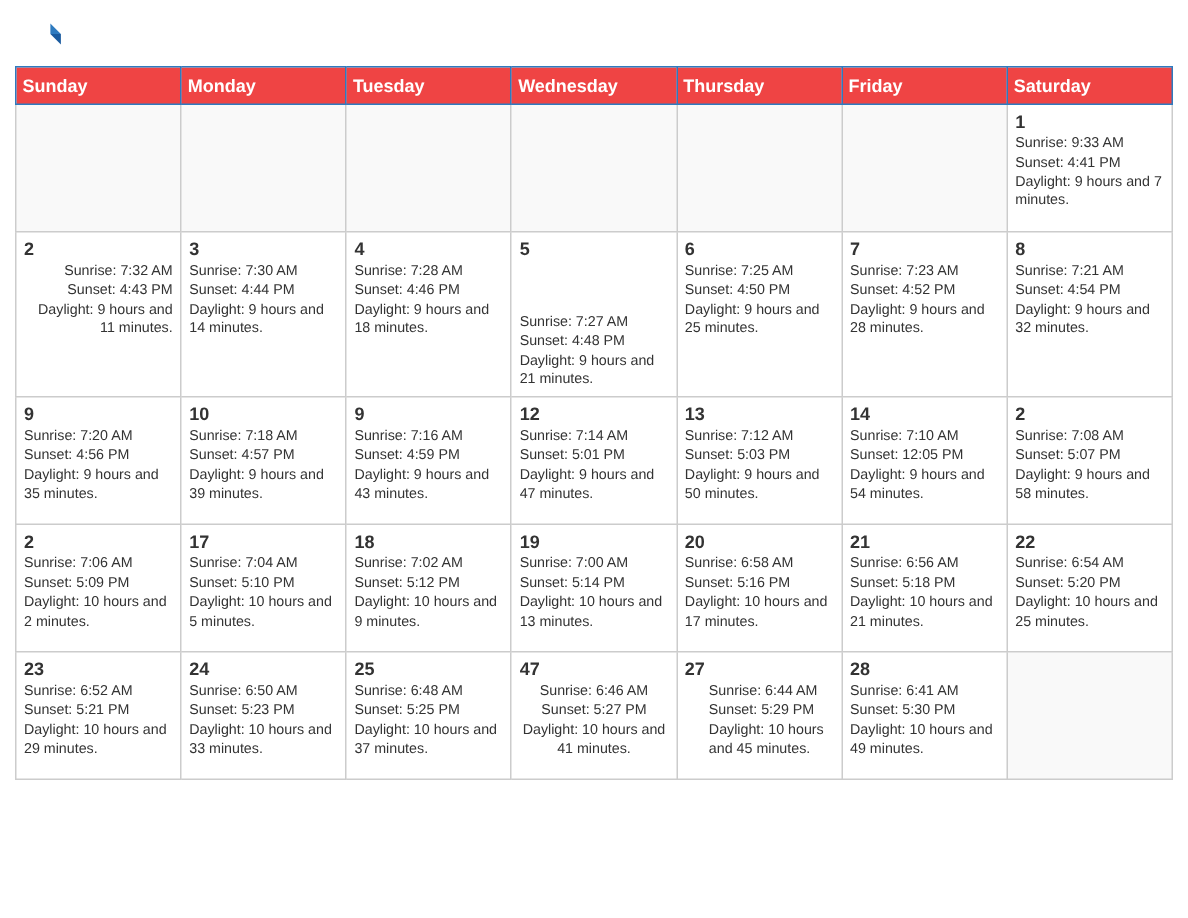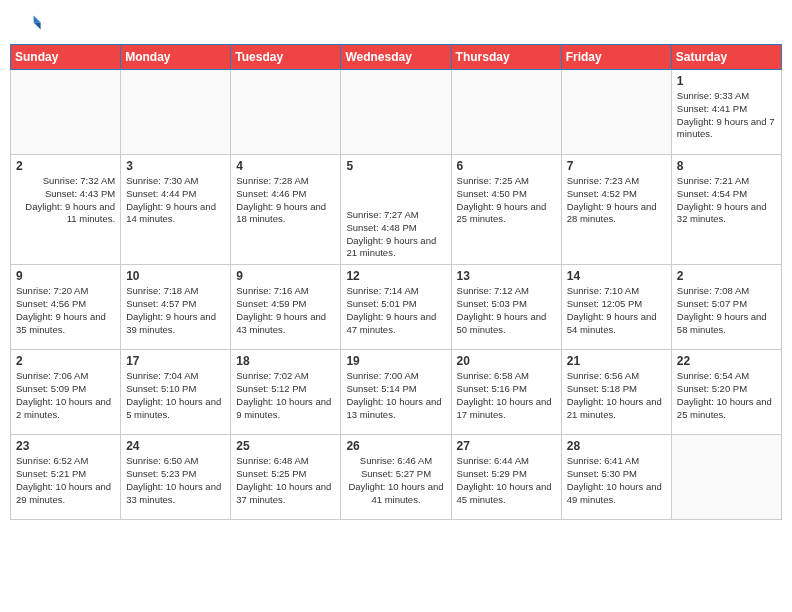--- a/index.html
+++ b/index.html
@@ -276,28 +276,28 @@
 Sunset: 5:23 PM
 Daylight: 10 hours and 33 minutes.</div>
         </td>
         <td>
           <div class="day-num">25</div>
           <div class="day-info" style="white-space: pre-line;">Sunrise: 6:48 AM
 Sunset: 5:25 PM
 Daylight: 10 hours and 37 minutes.</div>
         </td>
         <td>
-          <div class="day-num">26</div>
+          <div class="day-num">47</div>
           <div class="day-info" style="white-space: pre-line; text-align: center;">Sunrise: 6:46 AM
 Sunset: 5:27 PM
 Daylight: 10 hours and 41 minutes.</div>
         </td>
         <td>
           <div class="day-num">27</div>
-          <div class="day-info" style="white-space: pre-line;">Sunrise: 6:44 AM
+          <div class="day-info" style="white-space: pre-line; margin-left: 16px;">Sunrise: 6:44 AM
 Sunset: 5:29 PM
 Daylight: 10 hours and 45 minutes.</div>
         </td>
         <td>
           <div class="day-num">28</div>
           <div class="day-info" style="white-space: pre-line;">Sunrise: 6:41 AM
 Sunset: 5:30 PM
 Daylight: 10 hours and 49 minutes.</div>
         </td>
         <td class="empty"></td>

